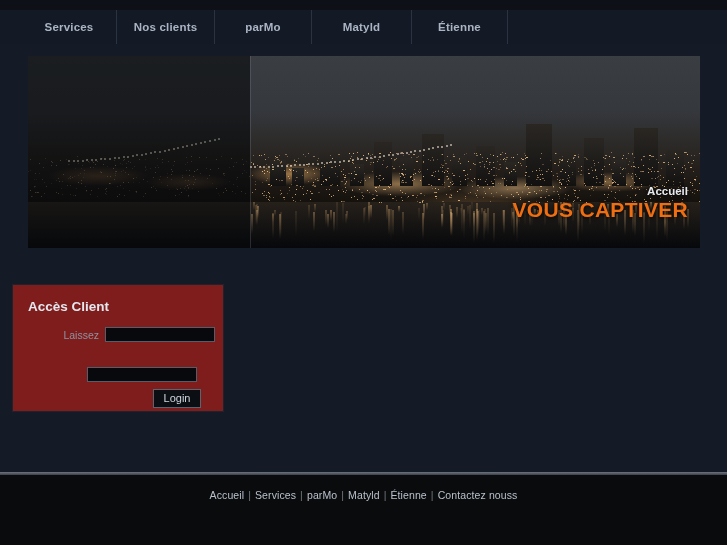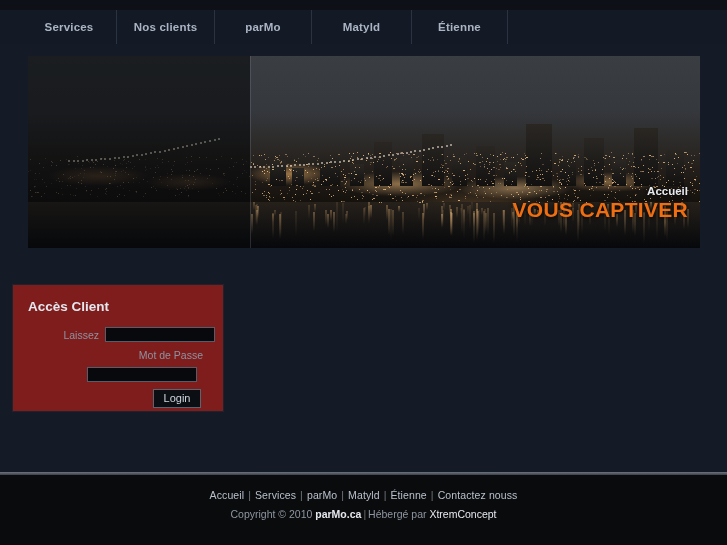--- a/index.html
+++ b/index.html
@@ -1760,37 +1760,29 @@
   </div>
 
   <div class="login-panel">
     <div class="login-title">Accès Client</div>
 
     <div class="form-row row-email">
       <div class="field-label label-courriel">Laissez</div>
       <input class="text-input input-offset" type="text" placeholder="" style="">
     </div>
 
-    <div class="form-row row-pwlabel">
-      <div class="label-motdepasse">Mot de Passe</div>
-    </div>
 
     <div class="form-row row-pw">
       <input class="text-input" type="password" placeholder="" style="">
     </div>
 
     <div class="form-row row-btn">
       <button class="login-btn">Login</button>
     </div>
   </div>
 
 </div>
 
 <div class="footer-divider"></div>
 
 <div class="footer">
   <div class="footer-links" id="footerLinks"><span class="footer-link">Accueil</span><span class="sep"> | </span><span class="footer-link">Services</span><span class="sep"> | </span><span class="footer-link">parMo</span><span class="sep"> | </span><span class="footer-link">Matyld</span><span class="sep"> | </span><span class="footer-link">Étienne</span><span class="sep"> | </span><span class="footer-link">Contactez nouss</span></div>
-  <div class="footer-copy">
-    <span>Copyright © 2010</span>
-    <span class="brand">parMo.ca</span><span class="sep2">|</span><span>Hébergé par</span>
-    <span class="host">XtremConcept</span>
-  </div>
 </div>
 
 </body></html>

